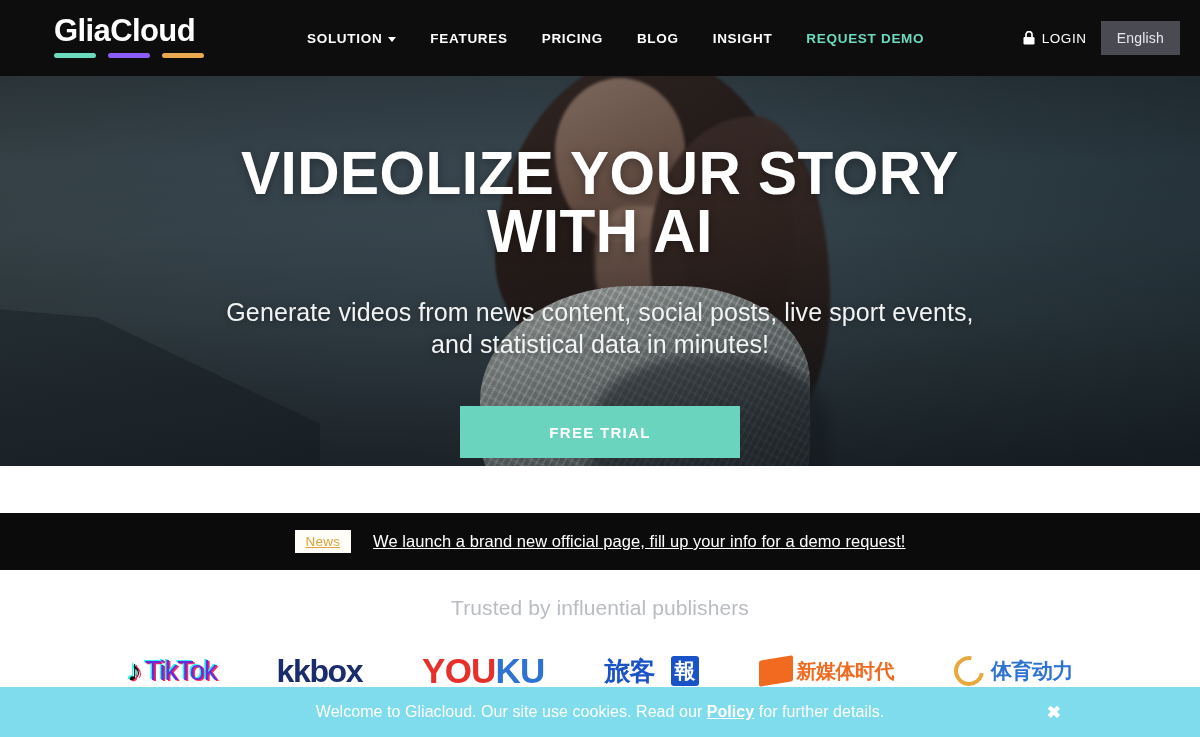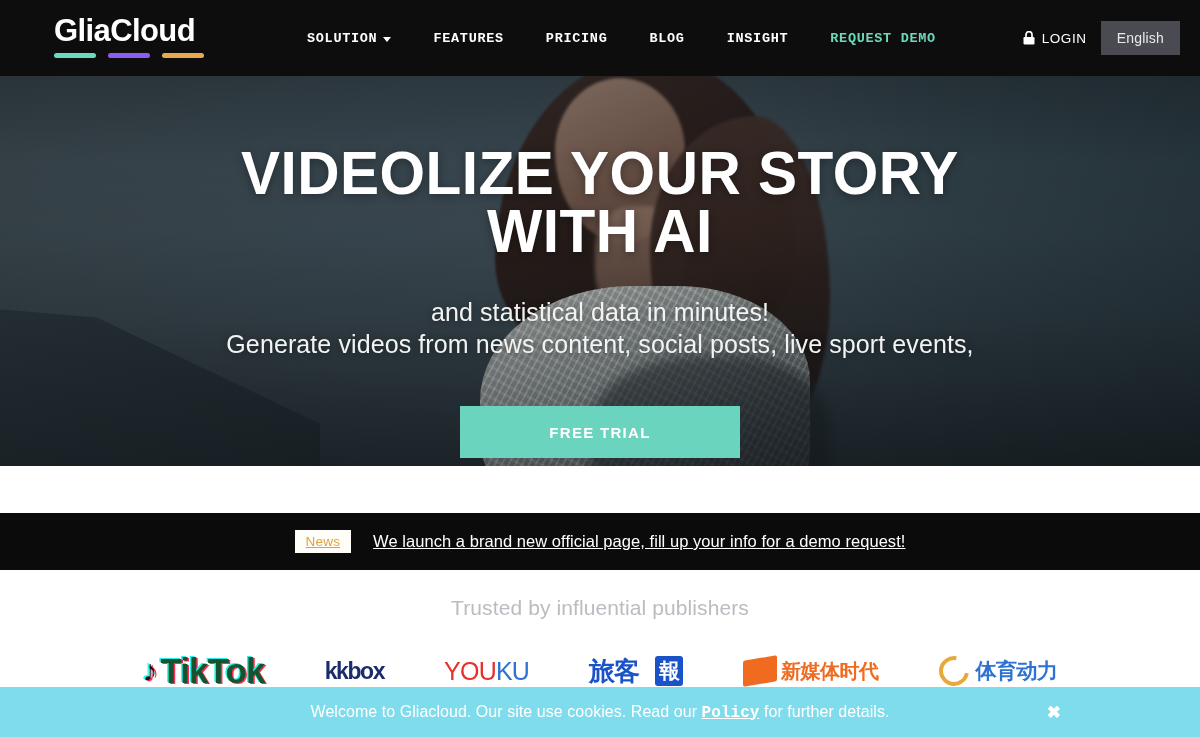--- a/index.html
+++ b/index.html
@@ -18,21 +18,21 @@
   .logo-wrap { position:absolute; left:22px; top:14px; width:180px;margin-left:32px; }
   .logo-text {
     font-size:31px; font-weight:bold; color:#ffffff;
     letter-spacing:-0.6px; line-height:34px; font-family:"Liberation Sans", sans-serif;
   }
   .logo-bars { display:flex; gap:12px; margin-top:5px; }
   .logo-bar { width:42px; height:5px; border-radius:3px; }
 
   .nav {
     position:absolute; left:290px; top:0; height:76px;
-    display:flex; align-items:center; gap:8px;font-family:Liberation Mono, monospace;
+    display:flex; align-items:center; gap:0;
   }
   .nav-item {
     font-size:13.5px; font-weight:bold; color:#ffffff;
     letter-spacing:0.7px; padding:0 17px; cursor:pointer;
     display:flex; align-items:center; gap:6px; white-space:nowrap;
   }
   .nav-item.accent { color:#6BD9BC; }
   .caret {
     width:0; height:0; border-left:4.5px solid transparent;
     border-right:4.5px solid transparent; border-top:5px solid #ffffff;
@@ -167,25 +167,25 @@
     justify-content:center; gap:60px; height:50px;
   }
   .pub { height:42px; display:flex; align-items:center; justify-content:center; }
 
   .tiktok { position:relative; display:flex; align-items:center; gap:3px; }
   .tt-note {
     font-size:30px; color:#111; line-height:1;
     text-shadow:-2px -1px 0 #25F4EE, 2px 1px 0 #FE2C55;
   }
   .tt-word {
-    font-size:35px; font-weight:bold; color:#14532d; letter-spacing:-0.9px;
+    font-size:27px; font-weight:normal; color:#6d28d9; letter-spacing:-0.9px;
     text-shadow:-1.5px -1px 0 #25F4EE, 1.5px 1px 0 #FE2C55;
   }
-  .kkbox { font-size:23px; font-weight:bold; color:#1a2c6b; letter-spacing:-1.4px; }
-  .youku { font-size:25px; font-weight:normal; letter-spacing:-0.8px; }
+  .kkbox { font-size:32px; font-weight:bold; color:#1a2c6b; letter-spacing:-1.4px; }
+  .youku { font-size:35px; font-weight:bold; letter-spacing:-0.8px; }
   .youku .r { color:#E8302B; } .youku .b { color:#2E72D2; }
   .hotel {
     font-size:26px; font-weight:bold; color:#1a52c7; letter-spacing:-1px;
     display:flex; align-items:center; gap:16px;
   }
   .hotel .box {
     background:#1a52c7; color:#fff; font-size:21px;
     padding:1px 4px; border-radius:3px;
   }
   .orange-logo { display:flex; align-items:center; gap:4px; }
@@ -203,21 +203,21 @@
   .sports-word { font-size:21px; font-weight:bold; color:#2E72D2; letter-spacing:-0.5px; }
 
   
   .cookie {
     position:absolute; bottom:0; left:0; width:1200px; height:50px;
     background:rgba(98,212,232,0.82); display:flex; align-items:center;
     justify-content:center; z-index:60;
   }
   .cookie-text { color:#ffffff; font-size:16px; letter-spacing:0.05px; }
   .cookie-text .policy {
-    font-weight:bold; text-decoration:underline; cursor:pointer; color:#ffffff;font-family:Liberation Mono, monospace;
+    font-weight:bold; text-decoration:underline; cursor:pointer; color:#ffffff;
   }
   .cookie-close {
     position:absolute; right:139px; top:50%; transform:translateY(-50%);
     color:#ffffff; font-size:17px; font-weight:bold; cursor:pointer;
     line-height:1;
   }
 </style>
 </head>
 <body>
 
@@ -271,22 +271,22 @@
       </div>
       <div class="hero-veil"></div>
     </div>
 
     <div class="hero-content">
       <h1 class="hero-title">
         <div>VIDEOLIZE YOUR STORY</div>
         <div>WITH AI</div>
       </h1>
       <div class="hero-sub">
+        <div>Generate videos from news content, social posts, live sport events,</div>
         <div>and statistical data in minutes!</div>
-        <div>Generate videos from news content, social posts, live sport events,</div>
       </div>
       <button class="cta">FREE TRIAL</button>
     </div>
   </div>
 
   <div class="newsbar">
     <span class="news-badge">News</span>
     <a class="news-link">We launch a brand new official page, fill up your info for a demo request!</a>
   </div>
 

